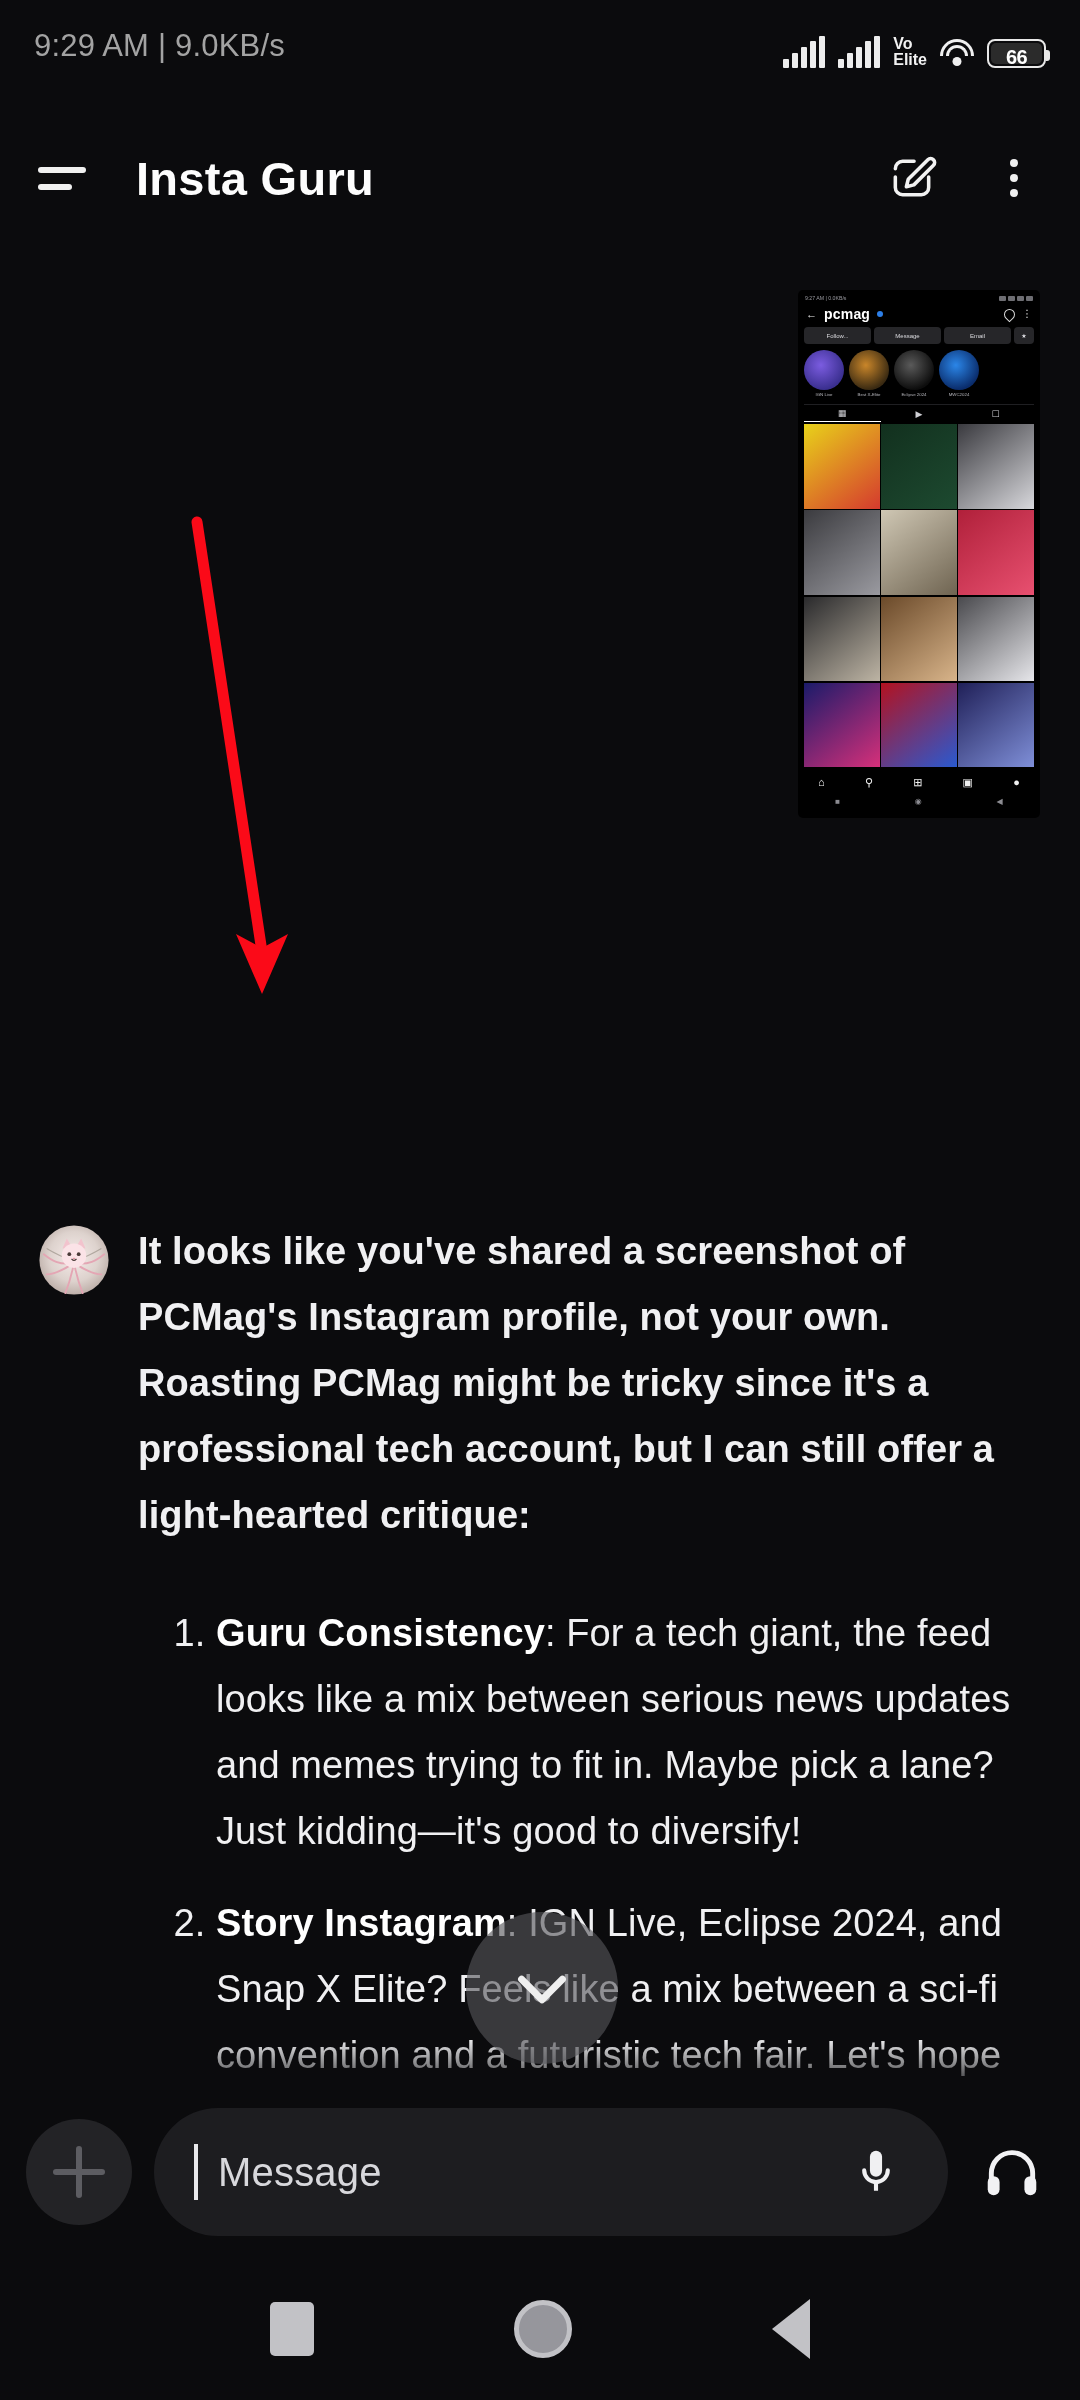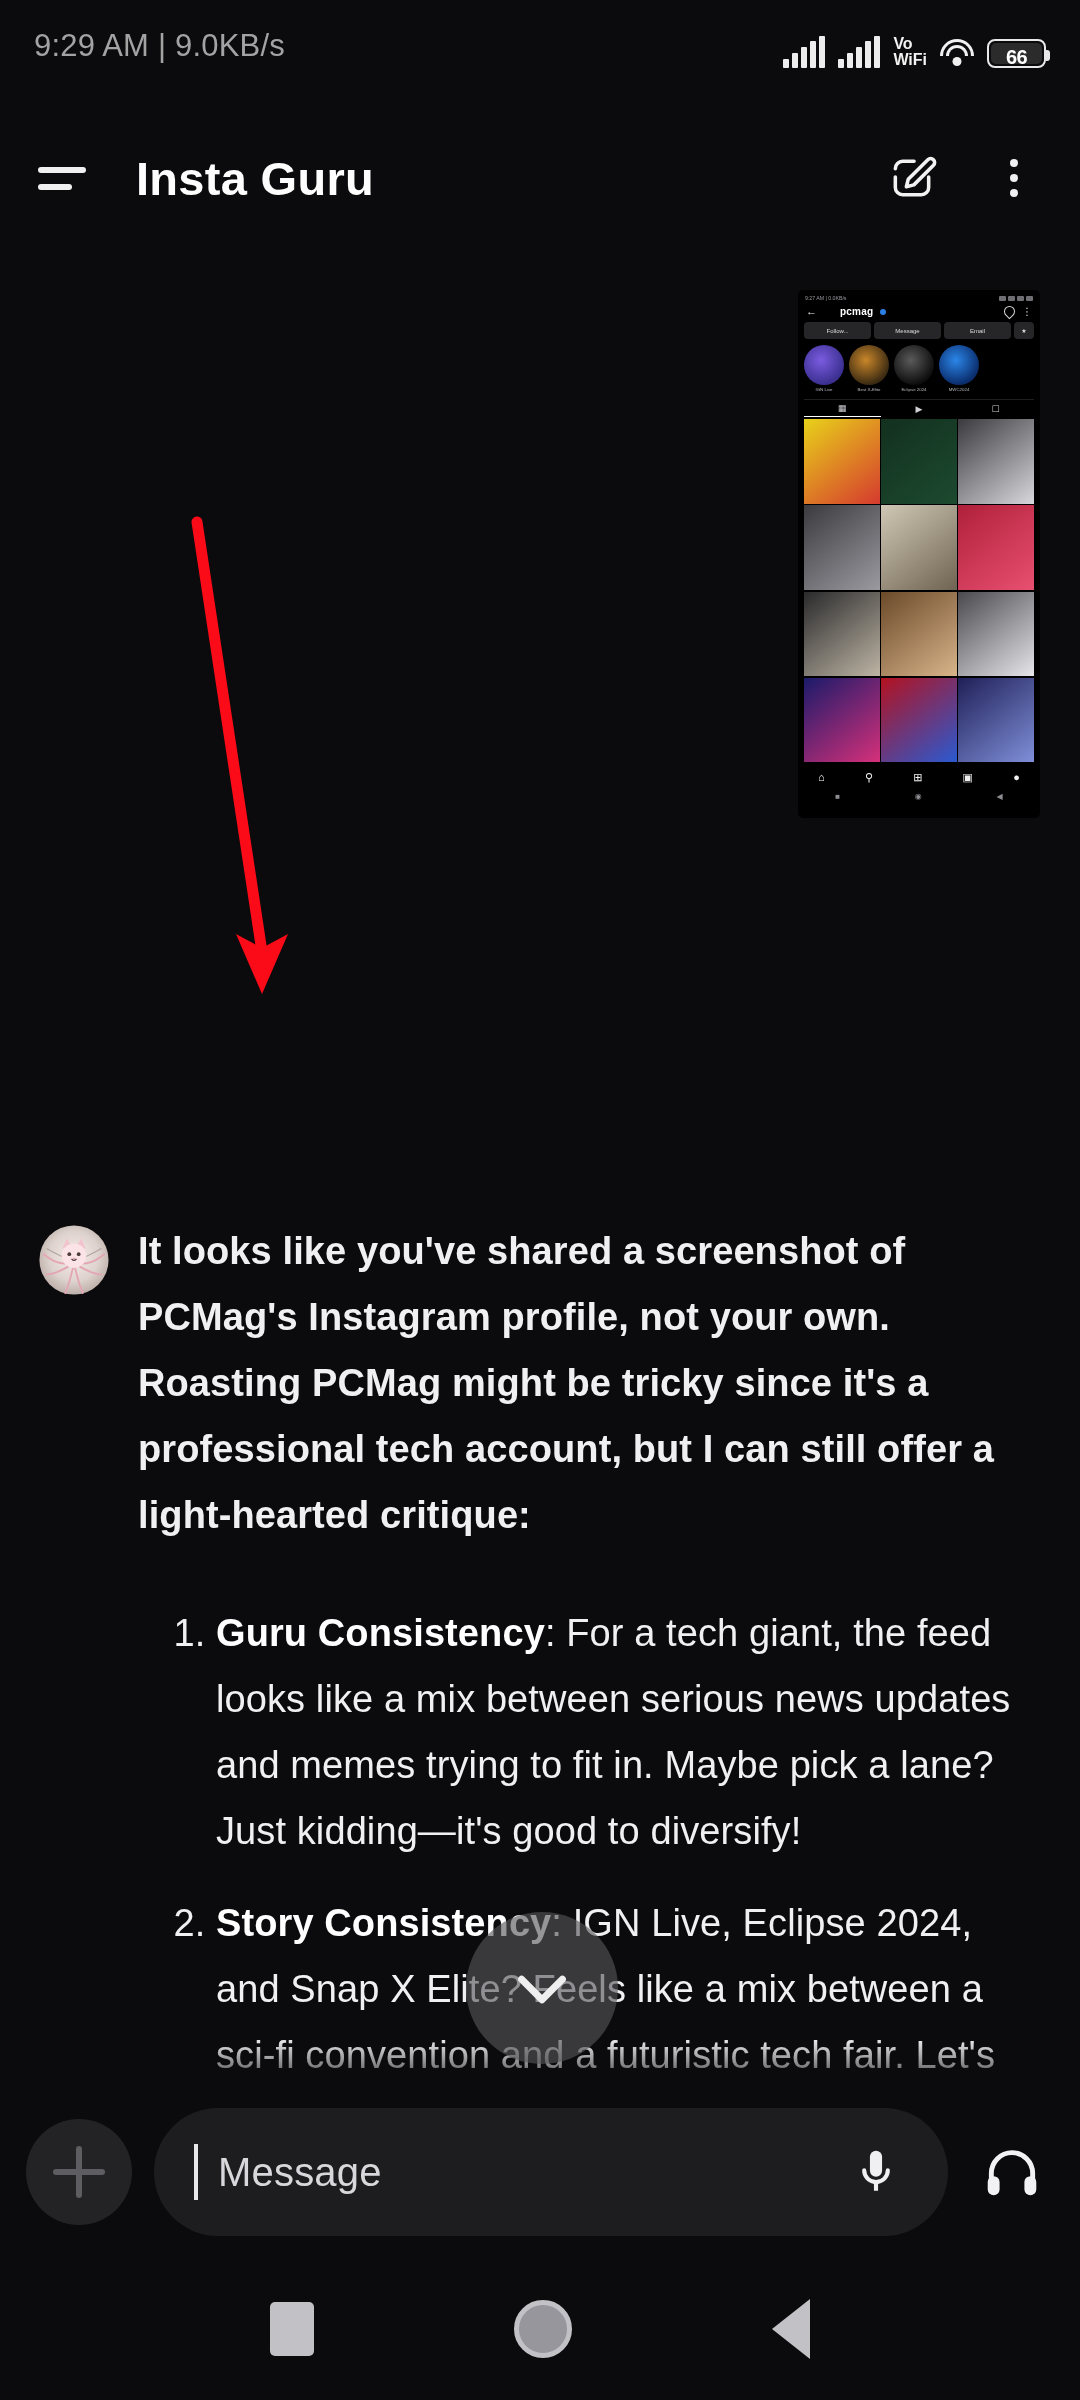--- a/index.html
+++ b/index.html
@@ -84,21 +84,21 @@
   .shot-wrap { position:absolute; top:38px; right:40px; }
   .shot {
     width:242px; height:528px; border-radius:5px; overflow:hidden;
     background:#000; position:relative; font-size:5px; color:#ddd;
   }
   .s-status { display:flex; justify-content:space-between; align-items:center; padding:5px 7px 2px; font-size:5.2px; color:#9a9aa0; }
   .s-status .r { display:flex; gap:2px; align-items:center; opacity:.8; }
   .s-status .r b { display:inline-block; width:7px; height:5px; background:#8a8a90; border-radius:1px; font-size:0; }
   .s-head { display:flex; align-items:center; padding:3px 8px 5px; gap:7px; }
   .s-back { font-size:11px; line-height:11px; color:#e8e8e8; }
-  .s-user { font-size:10px; font-weight:700; color:#fff; letter-spacing:.2px;margin-left:16px; }
+  .s-user { font-size:14px; font-weight:700; color:#fff; letter-spacing:.2px; }
   .s-badge { width:6px; height:6px; background:#2d7fe8; border-radius:50%; }
   .s-head .sp { flex:1; }
   .s-bell { width:11px; height:11px; border:1px solid #d8d8d8; border-radius:50% 50% 50% 0; transform:rotate(-45deg); }
   .s-kebab { font-size:10px; line-height:8px; color:#e0e0e0; letter-spacing:0; }
   .s-btns { display:flex; gap:3px; padding:0 6px 6px; }
   .s-btn { flex:1; background:#262629; border-radius:4px; height:17px; display:flex; align-items:center; justify-content:center; font-size:6px; color:#dcdce0; }
   .s-btn.sm { flex:0 0 20px; }
   .s-high { display:flex; gap:5px; padding:0 6px 3px; overflow:hidden; }
   .s-hi { width:40px; flex:0 0 40px; text-align:center; }
   .s-hi .c { width:40px; height:40px; border-radius:50%; overflow:hidden; }
@@ -207,21 +207,21 @@
         </div>
       <div class="sig">
           <i></i>
           <i></i>
           <i></i>
           <i></i>
           <i></i>
         </div>
       <div class="vowifi">
         <div>Vo</div>
-        <div>WiFi</div>
+        <div>Elite</div>
       </div>
       <div class="wifi">
         <span class="a"></span>
           <span class="b"></span>
           <span class="c"></span>
       </div>
       <div class="batt">
         <div class="batt-fill"></div>
         <div class="batt-txt">66</div>
       </div>
@@ -361,21 +361,21 @@
           <circle cx="43.5" cy="42" r="2.6" fill="#4a3b38"></circle>
           <circle cx="56.5" cy="42" r="2.6" fill="#4a3b38"></circle>
           <path d="M47 49 Q50 52 53 49" stroke="#4a3b38" stroke-width="1.6" fill="none" stroke-linecap="round"></path>
           <path d="M50 46.5 l-2 2 h4 z" fill="#e08a9a"></path>
         </svg>
       </div>
       <div class="msg">
         <p>It looks like you've shared a screenshot of PCMag's Instagram profile, not your own. Roasting PCMag might be tricky since it's a professional tech account, but I can still offer a light-hearted critique:</p>
         <ol id="assistant-list">
             <li><b>Guru Consistency</b><span>: For a tech giant, the feed looks like a mix between serious news updates and memes trying to fit in. Maybe pick a lane? Just kidding—it's good to diversify!</span></li>
-            <li><b>Story Consistency</b><span>: IGN Live, Eclipse 2024, and Snap X Elite? Feels like a mix between a sci-fi convention and a futuristic tech fair. Let's hope they</span></li>
+            <li><b>Story Instagram</b><span>: IGN Live, Eclipse 2024, and Snap X Elite? Feels like a mix between a sci-fi convention and a futuristic tech fair. Let's hope they</span></li>
           </ol>
       </div>
     </div>
 
     <div class="fade"></div>
   </div>
 
   <div class="annot">
     <svg width="1080" height="1856" viewBox="0 0 1080 1856">
       <g id="arrow-g">

